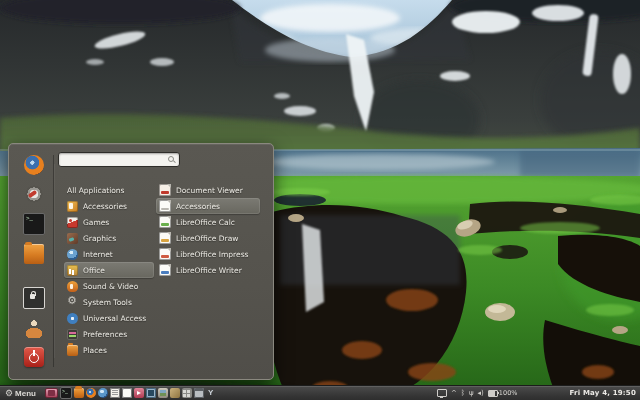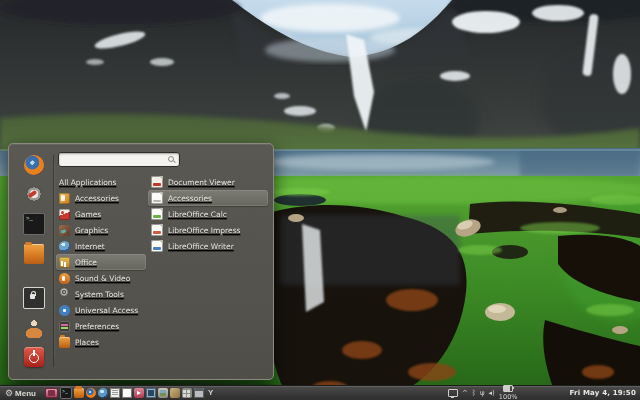--- a/index.html
+++ b/index.html
@@ -25,21 +25,21 @@
     background:#f4f3ef;border:1px solid #2e2d29;border-radius:3px;
     box-shadow:inset 0 1px 2px rgba(0,0,0,.35);display:flex;align-items:center;}
   .search-box input{flex:1;border:0;background:none;outline:none;height:11px;
     font:7.5px "DejaVu Sans",sans-serif;color:#333;padding:0 2px 0 4px;min-width:0;}
   .mag{width:7px;height:7px;position:relative;margin-right:4px;flex:0 0 auto;}
   .mag::before{content:"";position:absolute;left:0;top:0;width:4px;height:4px;
     border:1px solid #8a8a84;border-radius:50%;}
   .mag::after{content:"";position:absolute;left:5px;top:5px;width:2.5px;height:1px;
     background:#8a8a84;transform:rotate(45deg);}
 
-  ul.menu-list{list-style:none;margin:0;padding:0;position:absolute;top:23px;text-decoration:underline;}
+  ul.menu-list{list-style:none;margin:8px;padding:0;position:absolute;top:23px;}
   ul.cats{left:0;width:90px;}
   ul.apps{left:92px;right:0;}
   .menu-list li{height:16px;display:flex;align-items:center;gap:5px;
     padding:0 3px;border-radius:3px;cursor:pointer;}
   .menu-list li span.lbl{font-size:7.5px;color:#eceae4;white-space:nowrap;
     text-shadow:0 1px 1px rgba(0,0,0,.4);}
   .menu-list li.selected{background:linear-gradient(180deg,#7b7a73,#68675f);
     box-shadow:inset 0 0 0 1px rgba(255,255,255,.10), 0 1px 1px rgba(0,0,0,.25);}
 
   
@@ -143,21 +143,21 @@
     background:#d8d8d4;box-shadow:4px 0 0 #d8d8d4,0 4px 0 #d8d8d4,4px 4px 0 #d8d8d4;}
   .pi.ic-window-list{background:#b9bdc1;box-shadow:inset 0 0 0 1px #5a5e62;}
   .pi.ic-window-list::after{content:"";position:absolute;left:1px;right:1px;top:1px;height:2px;background:#5a5e62;}
   .pi.ic-network-y{background:none;}
   .pi.ic-network-y::after{content:"Y";position:absolute;left:2px;top:0;font-size:8px;color:#ccd2d8;font-weight:bold;}
 
   .panel-tray{margin-left:auto;display:flex;align-items:center;gap:4px;padding-right:4px;}
   .tray-glyph{font-size:7px;color:#d4d2ce;line-height:12px;}
   .tray-display{width:8px;height:6px;border:1px solid #cfcdc9;border-radius:1px;position:relative;}
   .tray-display::after{content:"";position:absolute;left:2px;bottom:-2px;width:3px;height:1px;background:#cfcdc9;}
-  .tray-battery{display:flex;align-items:center;gap:1px;flex-direction:column;}
+  .tray-battery{display:flex;align-items:center;gap:1px;}
   .tray-battery .shell{width:8px;height:5px;border:1px solid #cfcdc9;border-radius:1px;position:relative;background:linear-gradient(90deg,#cfcdc9 0 70%,transparent 70%);}
   .tray-battery .shell::after{content:"";position:absolute;right:-2px;top:1px;width:1px;height:2px;background:#cfcdc9;}
   .tray-text{font-size:6.5px;color:#d8d6d2;}
   .clock{font-size:7px;color:#eceae6;font-weight:bold;letter-spacing:.2px;padding-left:2px;margin-left:46px;}
 </style>
 </head>
 <body>
 
 <div class="desktop">
 
@@ -355,20 +355,24 @@
   </li>
           <li class="selected">
     <span class="ai lo ic-libreoffice"></span>
     <span class="lbl">Accessories</span>
   </li>
           <li>
     <span class="ai lo ic-calc"></span>
     <span class="lbl">LibreOffice Calc</span>
   </li>
           <li>
+    <span class="ai lo ic-draw"></span>
+    <span class="lbl">LibreOffice Draw</span>
+  </li>
+          <li>
     <span class="ai lo ic-impress"></span>
     <span class="lbl">LibreOffice Impress</span>
   </li>
           <li>
     <span class="ai lo ic-writer"></span>
     <span class="lbl">LibreOffice Writer</span>
   </li>
         </ul>
     </div>
   </div>

